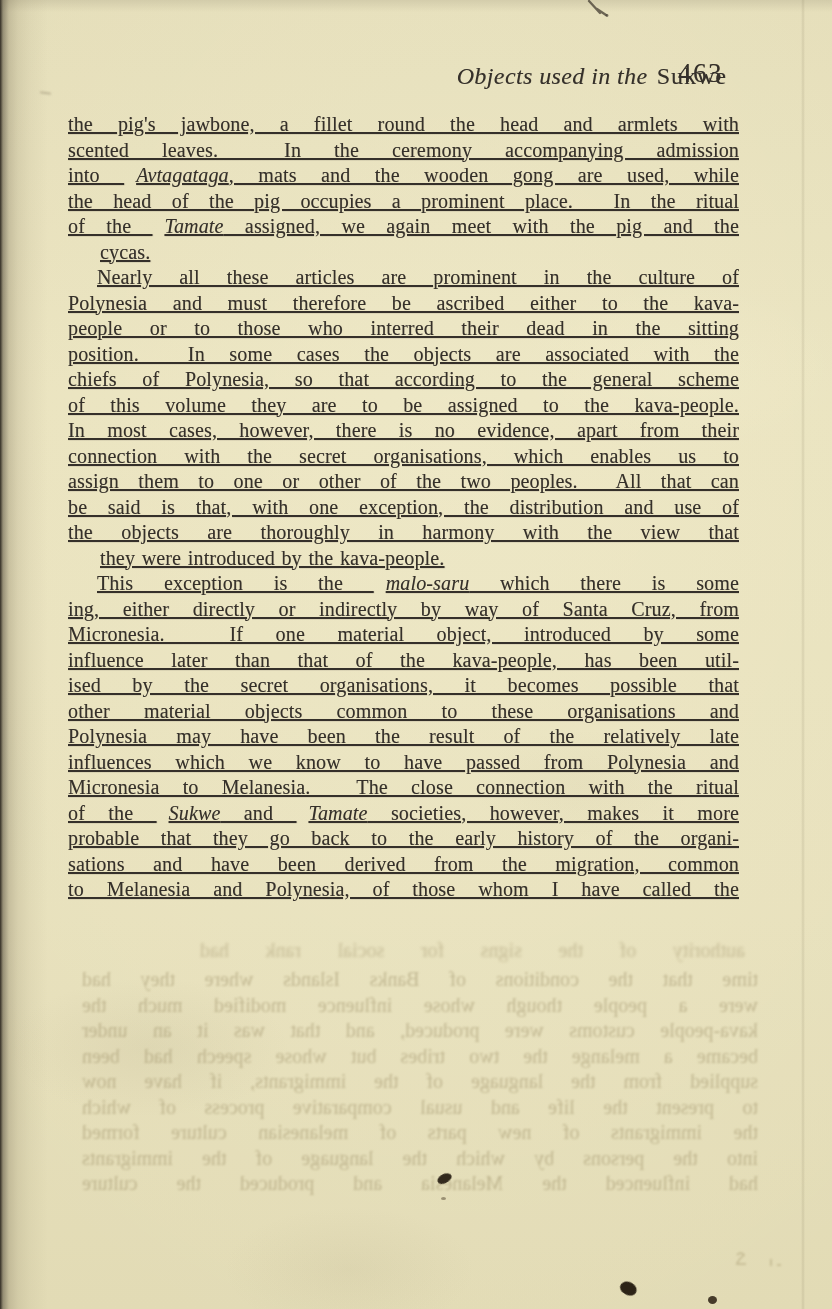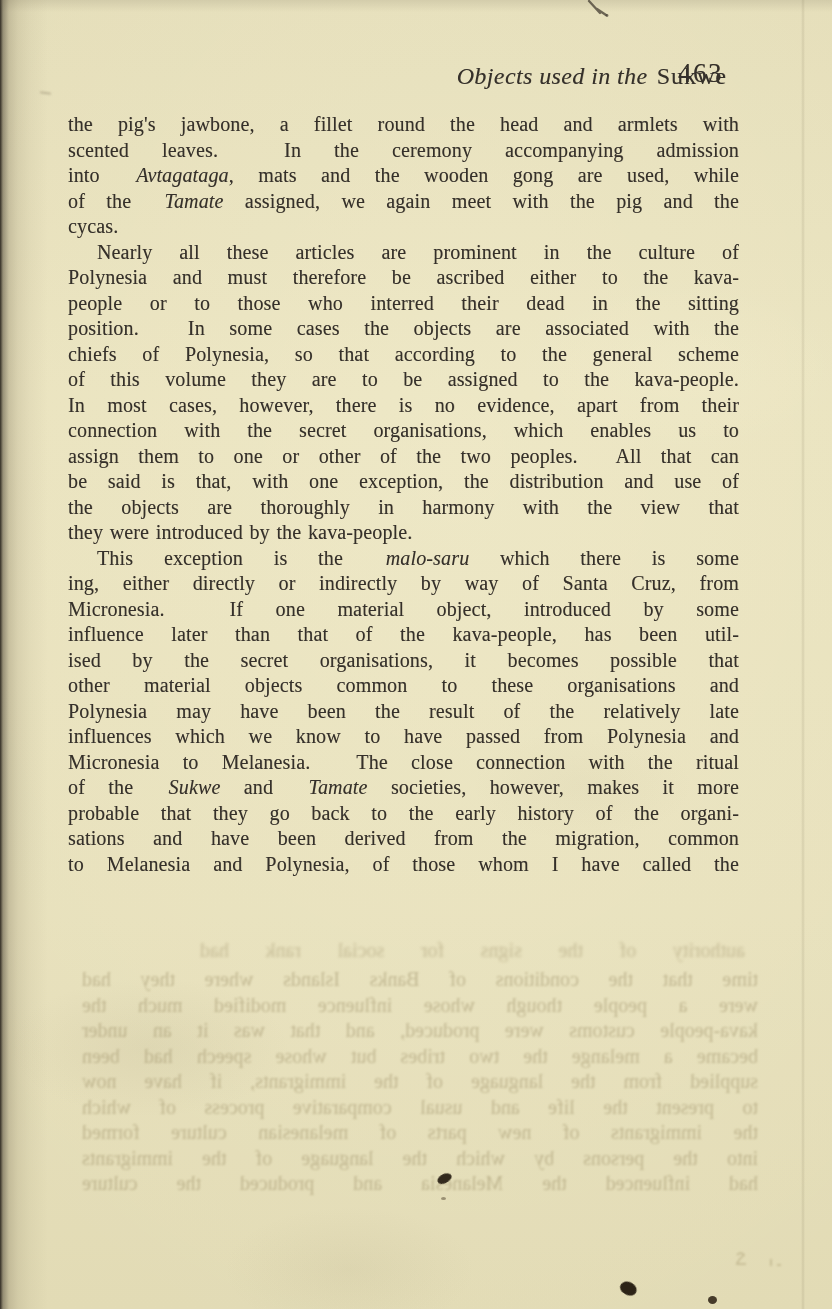--- a/index.html
+++ b/index.html
@@ -50,26 +50,27 @@
   .page-number{
     position:absolute;right:16px;top:2px;font-size:27px;letter-spacing:1.5px;
     font-variant-numeric:oldstyle-nums;
     text-shadow:0.3px 0.3px 0.5px rgba(50,44,36,0.35);
   }
   
   .text-block{
     position:absolute;left:68px;top:112px;width:671px;
     font-size:20px;word-spacing:1.5px;letter-spacing:0.15px;
     text-shadow:0.3px 0.3px 0.5px rgba(50,44,36,0.32);
+    text-decoration:underline;
   }
   .line{
     height:25.5px;line-height:25.5px;white-space:pre-wrap;
     text-align:justify;text-align-last:justify;overflow:hidden;
   }
-  .line.last{text-align:center;text-align-last:left;}
+  .line.last{text-align:center;text-align-last:left;margin-left:32px;}
   .para.indent .line:first-child{text-indent:29px;}
   em{font-style:italic;margin-left:12px;}
   
   .ghost-block{
     position:absolute;left:82px;top:967px;width:676px;
     font-size:20px;word-spacing:2px;color:#8f8158;
     opacity:0.42;filter:blur(1.3px);transform:scaleX(-1);
   }
   .gline{
     height:25.5px;line-height:25.5px;white-space:nowrap;overflow:hidden;
@@ -122,20 +123,21 @@
       <span class="it">Objects used in the</span><span class="rm">Sukwe</span>
     </div>
     <div class="page-number">463</div>
   </div>
 
   <div class="text-block" id="textBlock">
       <div class="para">
         <div class="line"><span>the pig's jawbone, a fillet round the head and armlets with</span></div>
         <div class="line"><span>scented leaves.  In the ceremony accompanying admission</span></div>
         <div class="line"><span>into </span><em>Avtagataga</em><span>, mats and the wooden gong are used, while</span></div>
+        <div class="line"><span>the head of the pig occupies a prominent place.  In the ritual</span></div>
         <div class="line"><span>of the </span><em>Tamate</em><span> assigned, we again meet with the pig and the</span></div>
         <div class="line last"><span>cycas.</span></div>
       </div>
       <div class="para indent">
         <div class="line"><span>Nearly all these articles are prominent in the culture of</span></div>
         <div class="line"><span>Polynesia and must therefore be ascribed either to the kava-</span></div>
         <div class="line"><span>people or to those who interred their dead in the sitting</span></div>
         <div class="line"><span>position.  In some cases the objects are associated with the</span></div>
         <div class="line"><span>chiefs of Polynesia, so that according to the general scheme</span></div>
         <div class="line"><span>of this volume they are to be assigned to the kava-people.</span></div>

